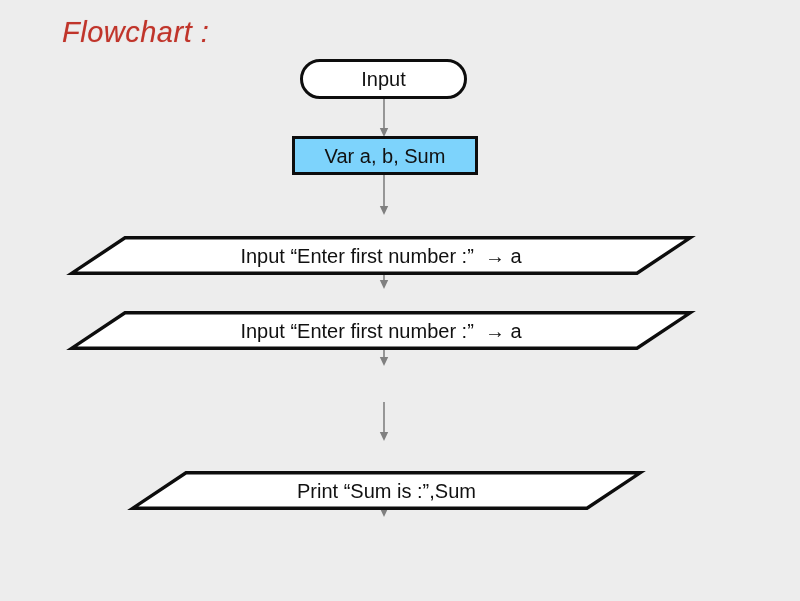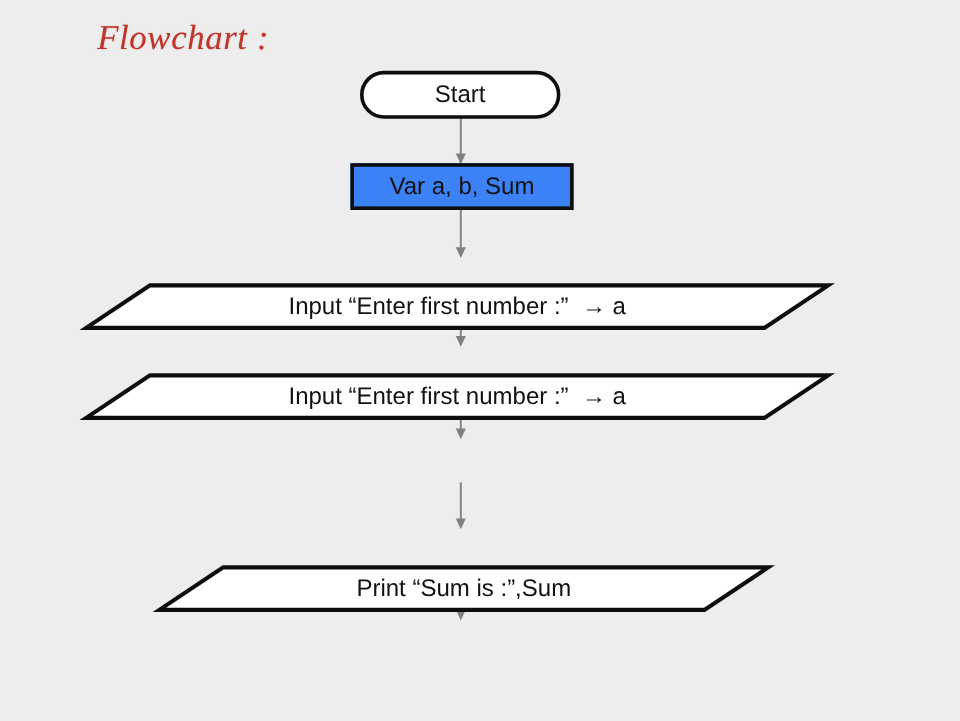--- a/index.html
+++ b/index.html
@@ -17,23 +17,23 @@
   #canvas {
     position: relative;
     width: 800px;
     height: 601px;
     background: #ededed;
   }
 
   
   .title {
     position: absolute;
-    left: 81px;
+    left: 62px;
     top: 16px;
-    font-family: Liberation Serif, serif;
+    font-family: Liberation Sans, sans-serif;
     font-style: italic;
     font-weight: 400;
     font-size: 29px;
     letter-spacing: 0.5px;
     color: #c0342a;
     white-space: pre;
     text-shadow: 0 0 1px rgba(192,52,42,0.35);
   }
 
   
@@ -58,21 +58,21 @@
 
   
   .terminator {
     background: #ffffff;
     border: 3px solid #0d0d0d;
     border-radius: 999px;
   }
 
   
   .process {
-    background: #3b82f6;
+    background: #7dd3fc;
     border: 3px solid #0d0d0d;
   }
 
   
   .io {
     background: transparent;
     border: none;
     margin-top: 24px;
   }
   .io svg {
@@ -141,21 +141,21 @@
   </div>
 
   <div class="connector" style="left:383px; top:477px;">
     <svg width="2" height="40" viewBox="0 0 2 40">
       <line x1="1" y1="0" x2="1" y2="33" stroke="#808080" stroke-width="1.6"></line>
       <path d="M 1 40 L -3.2 31 L 5.2 31 Z" fill="#808080"></path>
     </svg>
   </div>
 
   <div class="node terminator" style="left:300px; top:59px; width:167px; height:40px;">
-    <span class="label">Start</span>
+    <span class="label">Input</span>
   </div>
 
   <div class="node process" style="left:292px; top:136px; width:186px; height:39px;">
     <span class="label">Var a, b, Sum</span>
   </div>
 
   <div class="node io" style="left:70px; top:212px; width:622px; height:39px;">
     <svg viewBox="0 0 622 39" preserveAspectRatio="none">
       <polygon points="55,1.8 620.2,1.8 567,37.2 1.8,37.2" fill="#ffffff" stroke="#0d0d0d" stroke-width="3.4" stroke-linejoin="miter" vector-effect="non-scaling-stroke"></polygon>
     </svg>

